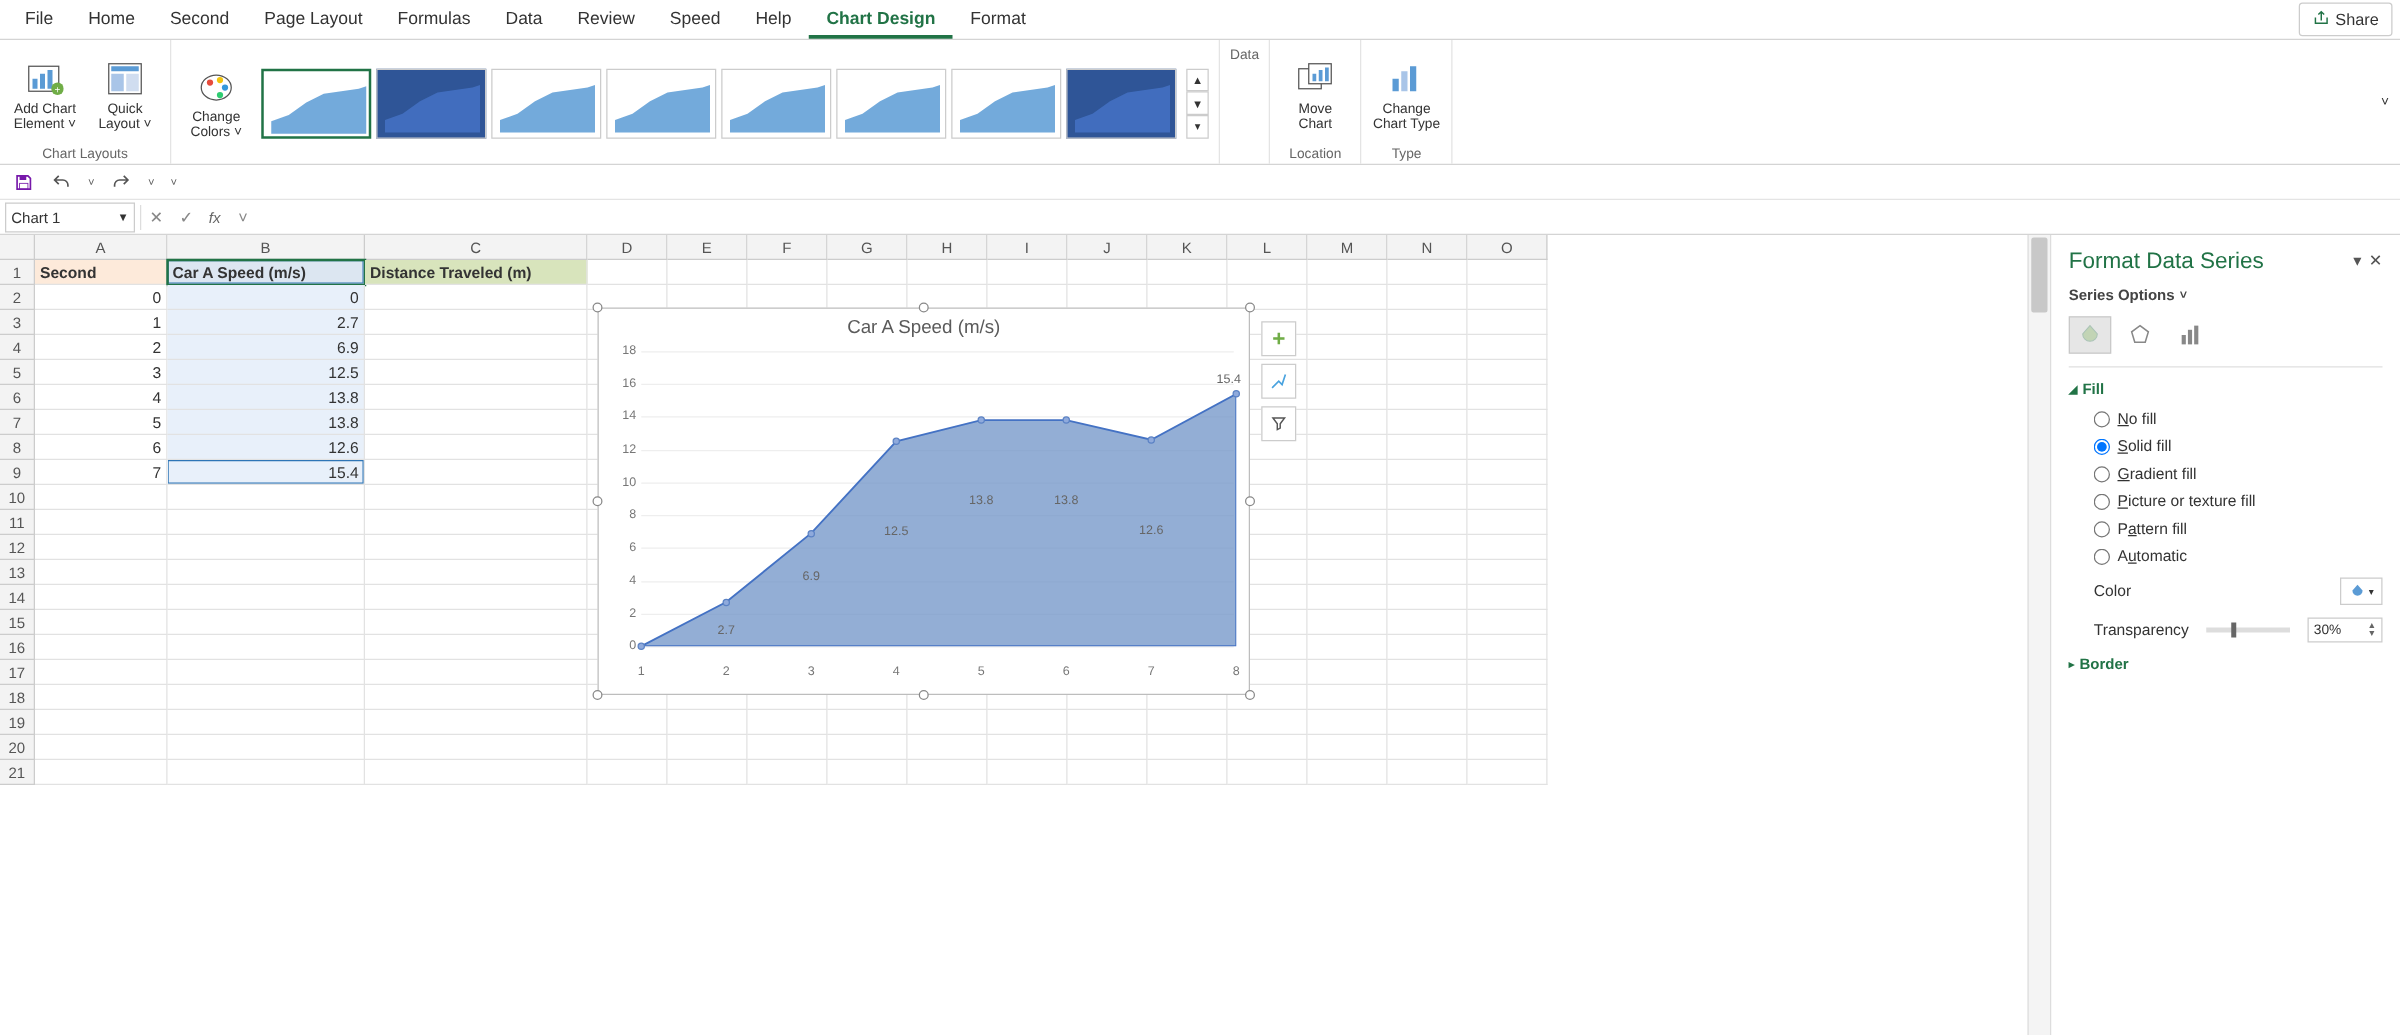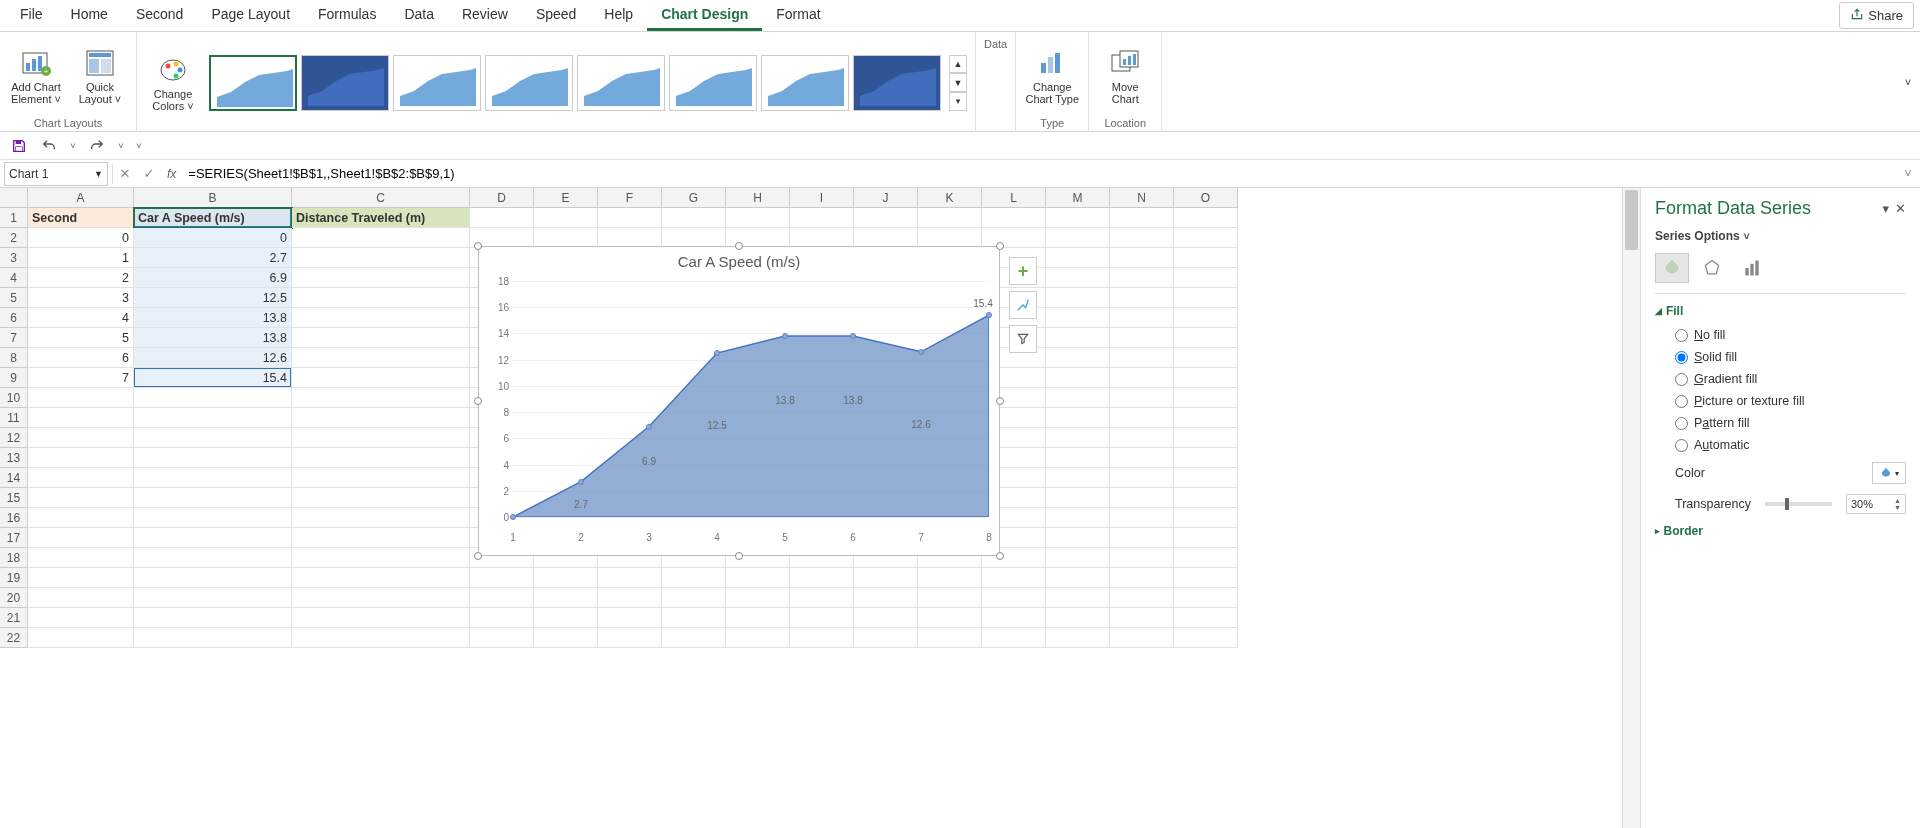--- a/index.html
+++ b/index.html
@@ -202,47 +202,47 @@
 
   <div class="ribbon-group">
     <div class="ribbon-group-label">Data</div>
   </div>
 
   <div class="ribbon-group">
     <div class="ribbon-group-content">
       <div class="big-btn">
         <div class="icon-slot">
           <svg width="30" height="28" viewBox="0 0 30 28">
-              <rect x="4" y="14" width="5" height="10" fill="#5b9bd5"></rect>
-              <rect x="11" y="8" width="5" height="16" fill="#a9c5e8"></rect>
-              <rect x="18" y="4" width="5" height="20" fill="#5b9bd5"></rect>
-            </svg>
-        </div>
-        <span>Change Chart Type</span>
-      </div>
-    </div>
-    <div class="ribbon-group-label">Type</div>
-  </div>
-
-  <div class="ribbon-group">
-    <div class="ribbon-group-content">
-      <div class="big-btn">
-        <div class="icon-slot">
-          <svg width="30" height="28" viewBox="0 0 30 28">
               <rect x="2" y="6" width="18" height="16" fill="none" stroke="#555"></rect>
               <rect x="10" y="2" width="18" height="16" fill="#fff" stroke="#555"></rect>
               <rect x="13" y="10" width="3" height="6" fill="#5b9bd5"></rect>
               <rect x="18" y="7" width="3" height="9" fill="#5b9bd5"></rect>
               <rect x="23" y="5" width="3" height="11" fill="#5b9bd5"></rect>
             </svg>
         </div>
         <span>Move Chart</span>
       </div>
     </div>
     <div class="ribbon-group-label">Location</div>
+  </div>
+
+  <div class="ribbon-group">
+    <div class="ribbon-group-content">
+      <div class="big-btn">
+        <div class="icon-slot">
+          <svg width="30" height="28" viewBox="0 0 30 28">
+              <rect x="4" y="14" width="5" height="10" fill="#5b9bd5"></rect>
+              <rect x="11" y="8" width="5" height="16" fill="#a9c5e8"></rect>
+              <rect x="18" y="4" width="5" height="20" fill="#5b9bd5"></rect>
+            </svg>
+        </div>
+        <span>Change Chart Type</span>
+      </div>
+    </div>
+    <div class="ribbon-group-label">Type</div>
   </div>
 
   <div class="ribbon-collapse">˅</div>
 </div>
 
 <div class="qat">
   <div class="qat-btn">
     <svg width="16" height="16" viewBox="0 0 24 24" fill="#7719aa">
         <path d="M4 4h13l3 3v13H4z" fill="none" stroke="#7719aa" stroke-width="2"></path>
         <rect x="7" y="4" width="8" height="5" fill="#7719aa"></rect>
@@ -266,21 +266,20 @@
 
 <div class="formula-row">
   <div class="name-box">
     <span>Chart 1</span>
     <span style="font-size:9px">▼</span>
   </div>
   <div style="width:1px;height:20px;background:#ddd"></div>
   <div class="fb-btn">✕</div>
   <div class="fb-btn">✓</div>
   <div class="fx-label">fx</div>
-  <input class="formula-input" value="=SERIES(Sheet1!$B$1,,Sheet1!$B$2:$B$9,1)" style="">
   <div class="formula-expand">˅</div>
 </div>
 
 <div class="work-area">
   <div class="grid-wrap">
     <div class="col-headers" id="col-headers">
       <div class="corner-cell"></div>
     <div class="col-h" style="width: 106px;">A</div>
         <div class="col-h" style="width: 158px;">B</div>
         <div class="col-h" style="width: 178px;">C</div>
@@ -653,38 +652,20 @@
           <div class="cell" style="width: 64px;"></div>
           <div class="cell" style="width: 64px;"></div>
           <div class="cell" style="width: 64px;"></div>
           <div class="cell" style="width: 64px;"></div>
           <div class="cell" style="width: 64px;"></div>
           <div class="cell" style="width: 64px;"></div>
           <div class="cell" style="width: 64px;"></div>
         </div>
         <div class="row">
           <div class="row-h">21</div>
-          <div class="cell" style="width: 106px;"></div>
-          <div class="cell" style="width: 158px;"></div>
-          <div class="cell" style="width: 178px;"></div>
-          <div class="cell" style="width: 64px;"></div>
-          <div class="cell" style="width: 64px;"></div>
-          <div class="cell" style="width: 64px;"></div>
-          <div class="cell" style="width: 64px;"></div>
-          <div class="cell" style="width: 64px;"></div>
-          <div class="cell" style="width: 64px;"></div>
-          <div class="cell" style="width: 64px;"></div>
-          <div class="cell" style="width: 64px;"></div>
-          <div class="cell" style="width: 64px;"></div>
-          <div class="cell" style="width: 64px;"></div>
-          <div class="cell" style="width: 64px;"></div>
-          <div class="cell" style="width: 64px;"></div>
-        </div>
-        <div class="row">
-          <div class="row-h">22</div>
           <div class="cell" style="width: 106px;"></div>
           <div class="cell" style="width: 158px;"></div>
           <div class="cell" style="width: 178px;"></div>
           <div class="cell" style="width: 64px;"></div>
           <div class="cell" style="width: 64px;"></div>
           <div class="cell" style="width: 64px;"></div>
           <div class="cell" style="width: 64px;"></div>
           <div class="cell" style="width: 64px;"></div>
           <div class="cell" style="width: 64px;"></div>
           <div class="cell" style="width: 64px;"></div>

